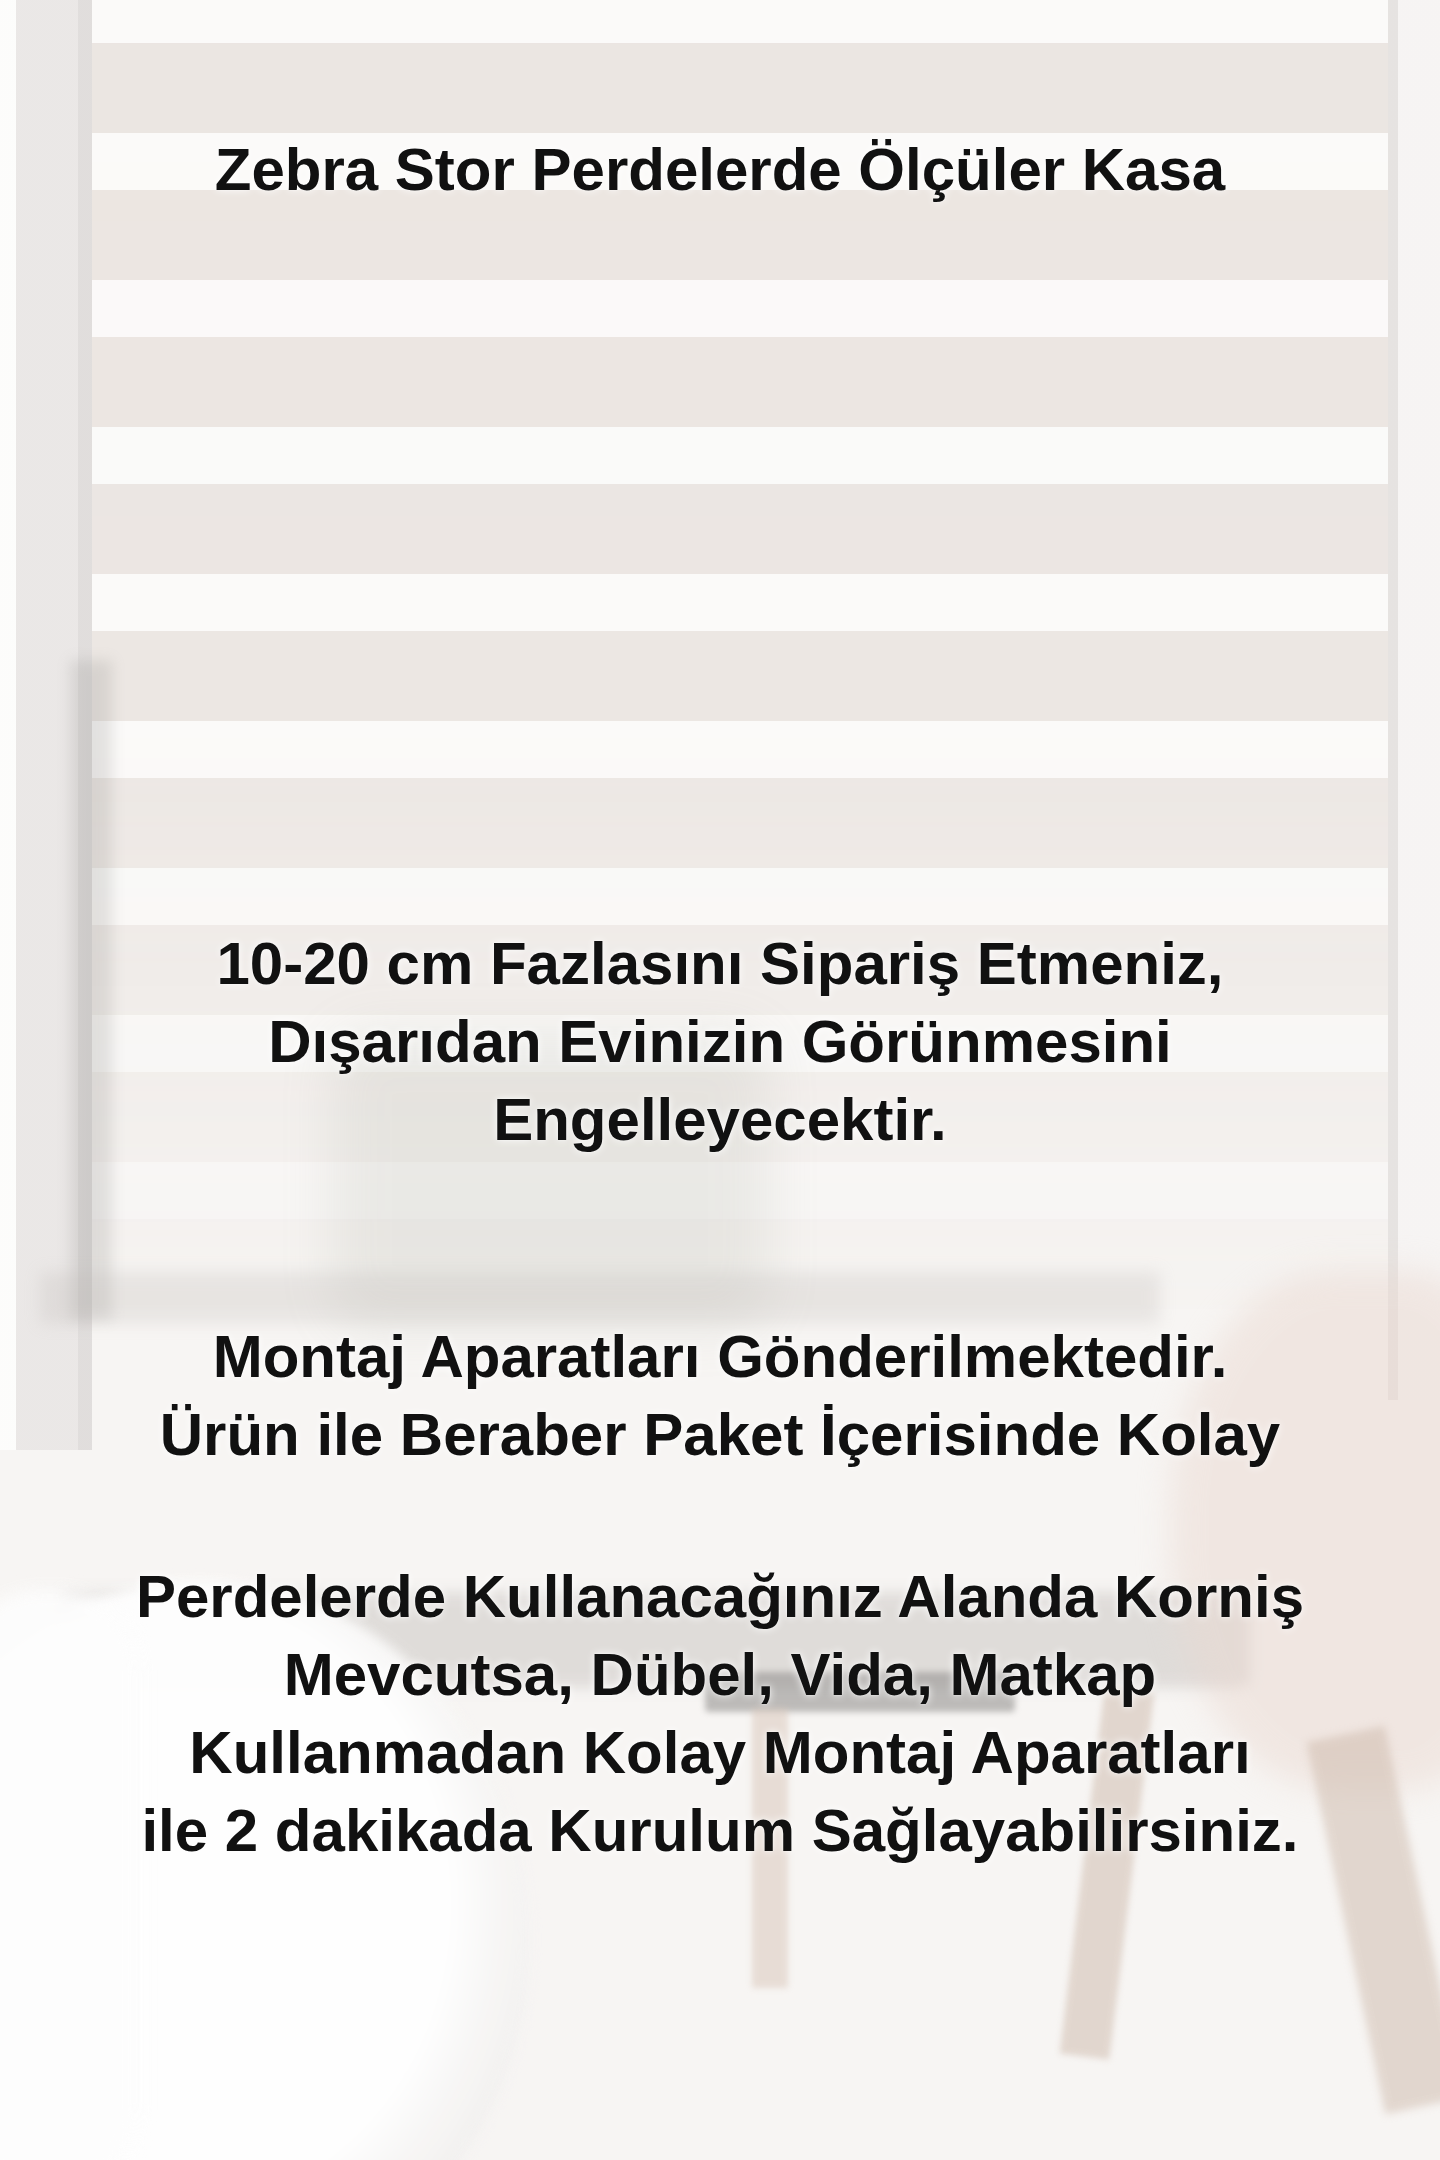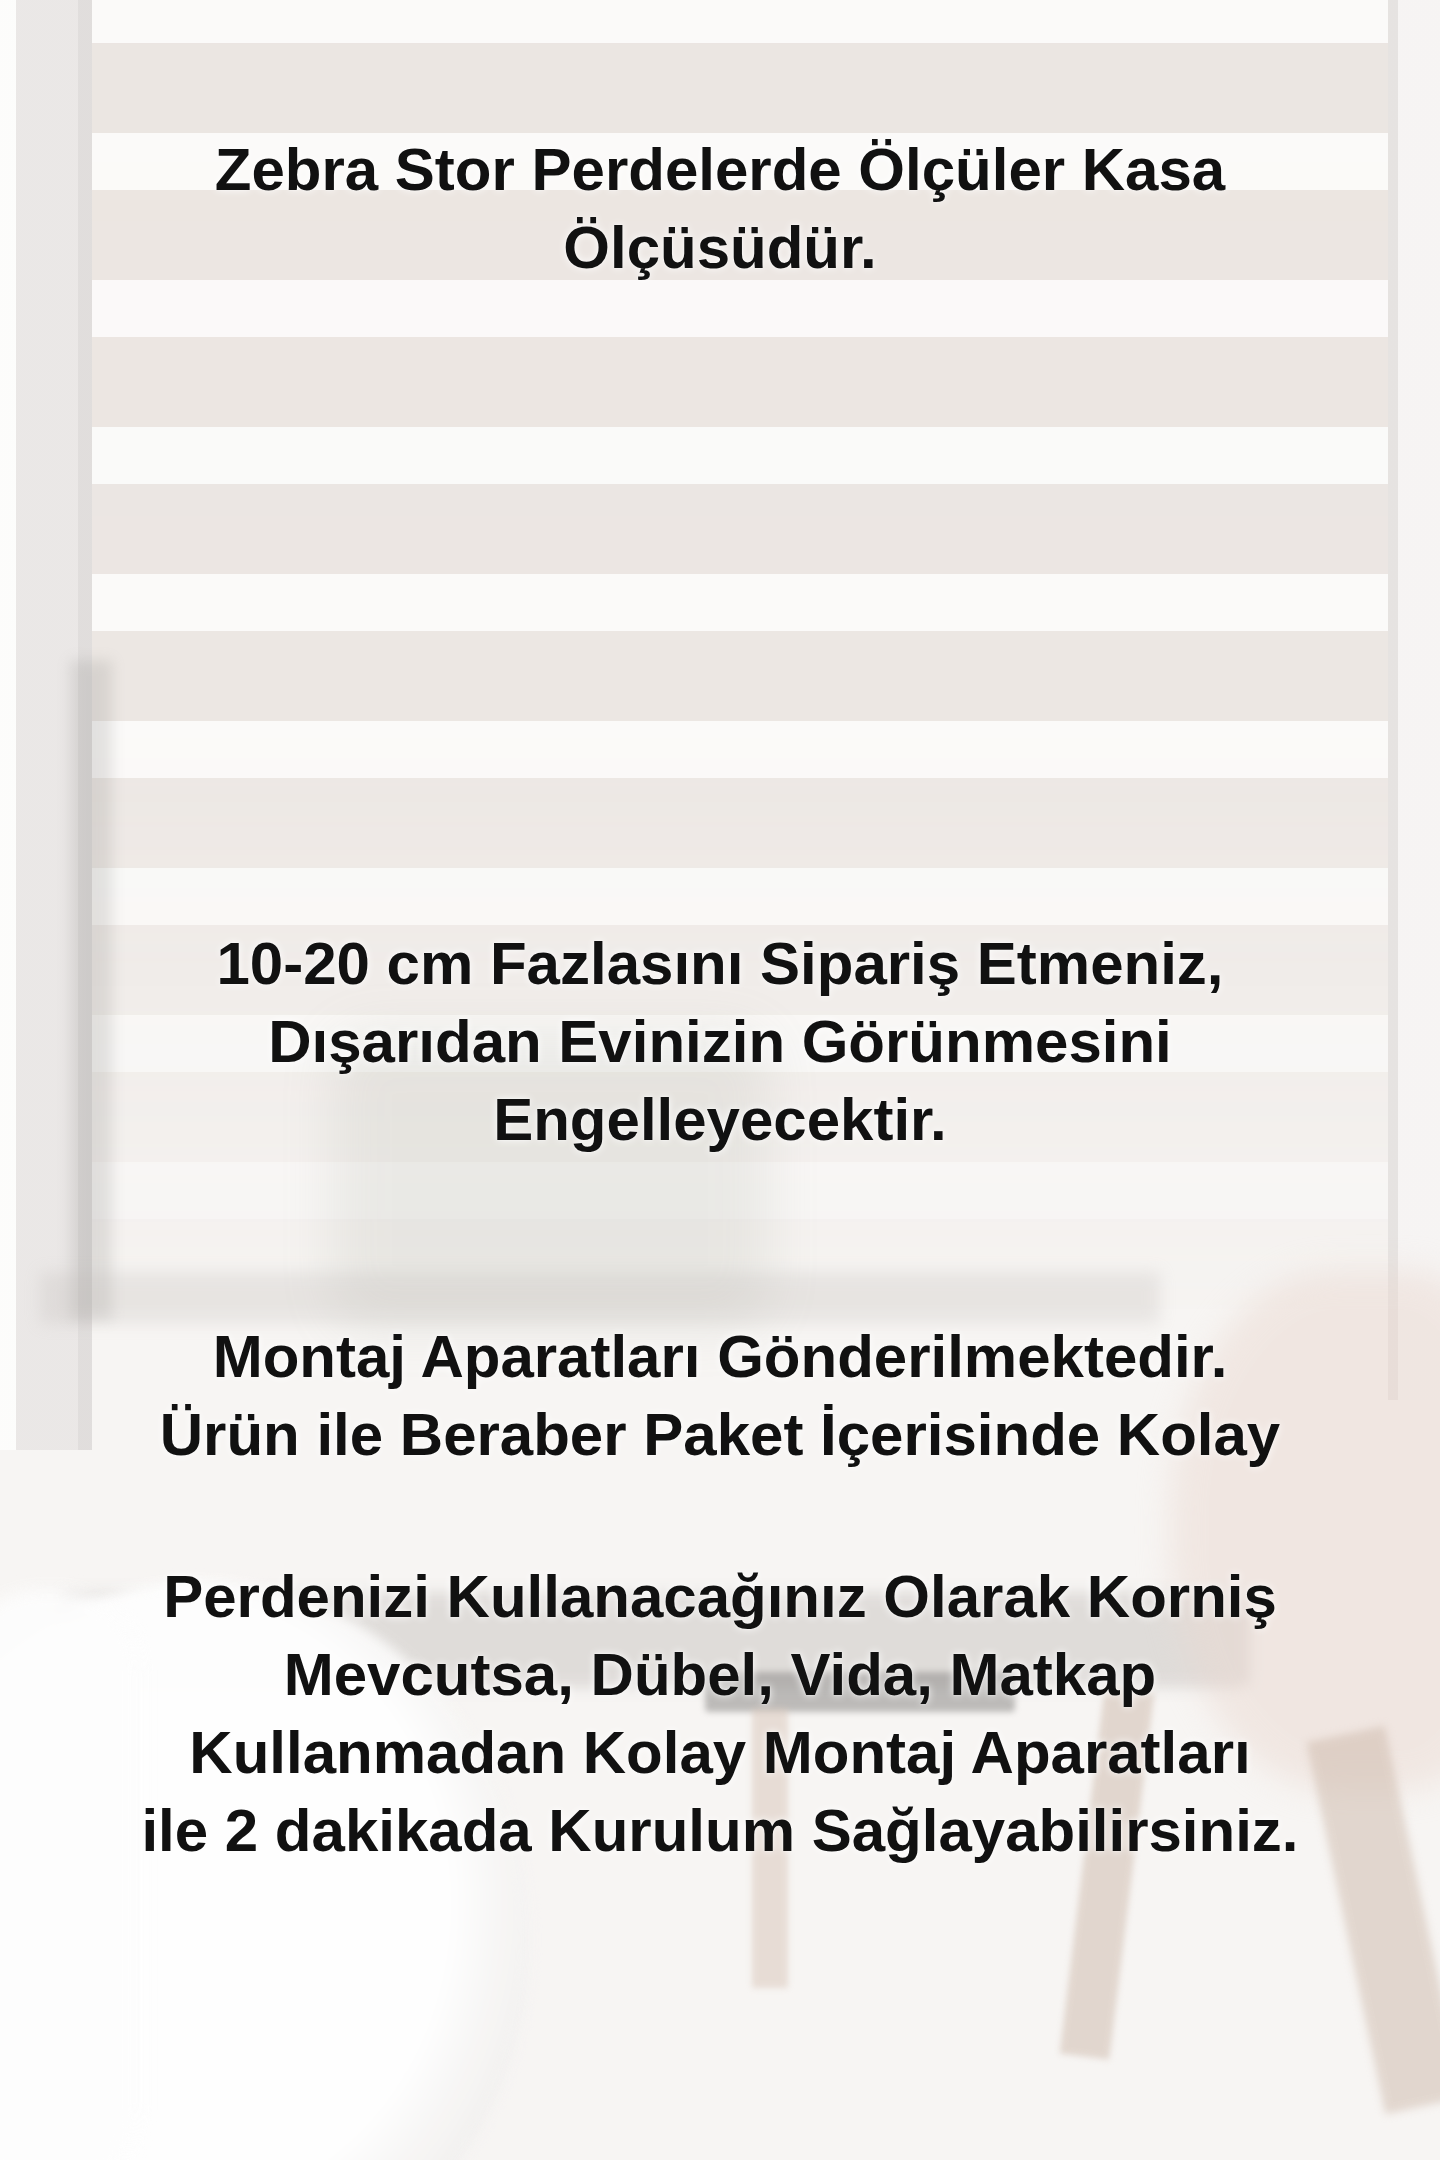--- a/index.html
+++ b/index.html
@@ -117,36 +117,35 @@
     <div class="table-leg-1"></div>
     <div class="table-leg-2"></div>
     <div class="armchair"></div>
     <div class="chair-leg"></div>
     <div class="fluffy-chair"></div>
     <div class="fluffy-pillow"></div>
   </div>
 
   <div class="para" style="top:131px">
     <div class="line">Zebra Stor Perdelerde Ölçüler Kasa</div>
-    <div class="line">Ölçüsüdür.</div>
   </div>
 
 
 
   <div class="para" style="top:925px">
     <div class="line">10-20 cm Fazlasını Sipariş Etmeniz,</div>
     <div class="line">Dışarıdan Evinizin Görünmesini</div>
     <div class="line">Engelleyecektir.</div>
   </div>
 
   <div class="para" style="top:1318px">
     <div class="line">Montaj Aparatları Gönderilmektedir.</div>
     <div class="line">Ürün ile Beraber Paket İçerisinde Kolay</div>
   </div>
 
   <div class="para" style="top:1558px">
-    <div class="line">Perdenizi Kullanacağınız Olarak Korniş</div>
+    <div class="line">Perdelerde Kullanacağınız Alanda Korniş</div>
     <div class="line">Mevcutsa, Dübel, Vida, Matkap</div>
     <div class="line">Kullanmadan Kolay Montaj Aparatları</div>
     <div class="line">ile 2 dakikada Kurulum Sağlayabilirsiniz.</div>
   </div>
 
 </div>
 
 </body></html>

